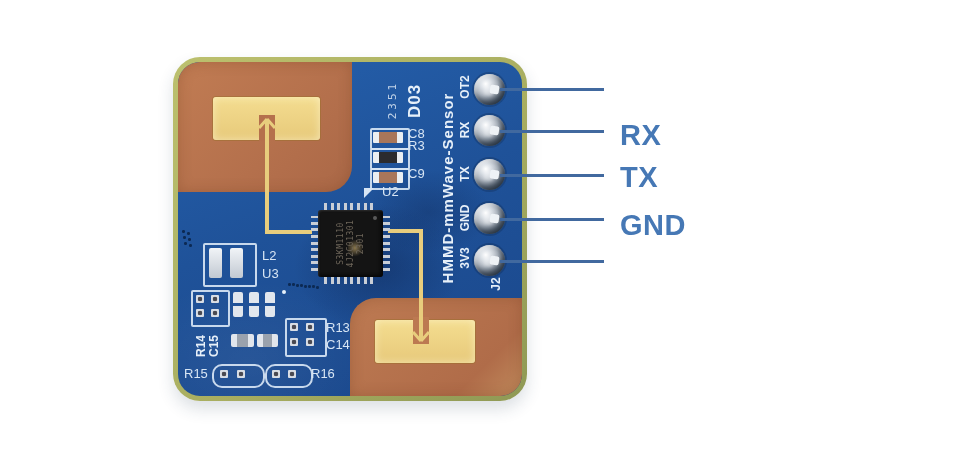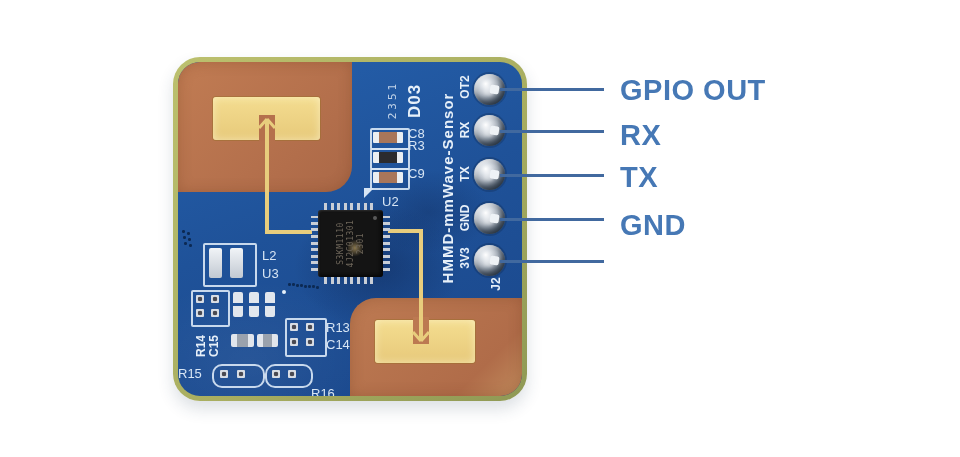--- a/index.html
+++ b/index.html
@@ -111,21 +111,21 @@
       <div class="outline" style="left:192px;top:66px;width:36px;height:18px;"></div>
       <div class="smd smd-tan" style="left:195px;top:70px;width:30px;"></div>
       <span class="silk" style="left:230px;top:64px;">C8</span>
       <div class="outline" style="left:192px;top:86px;width:36px;height:18px;"></div>
       <div class="smd smd-dark" style="left:195px;top:90px;width:30px;"></div>
       <span class="silk" style="left:230px;top:76px;">R3</span>
       <div class="outline" style="left:192px;top:106px;width:36px;height:18px;"></div>
       <div class="smd smd-tan" style="left:195px;top:110px;width:30px;"></div>
       <span class="silk" style="left:230px;top:104px;">C9</span>
       <div class="tri"></div>
-      <span class="silk" style="left:204px;top:132px;">U2</span>
+      <span class="silk" style="left:204px;top:122px;">U2</span>
 
       <div class="outline" style="left:25px;top:181px;width:50px;height:40px;"></div>
       <div class="pad" style="left:31px;top:186px;width:13px;height:30px;"></div>
       <div class="pad" style="left:52px;top:186px;width:13px;height:30px;"></div>
       <span class="silk" style="left:84px;top:186px;">L2</span>
       <span class="silk" style="left:84px;top:204px;">U3</span>
       <div style="position:absolute;left:104px;top:228px;width:4px;height:4px;border-radius:50%;background:#e7f0f9;"></div>
 
       <div class="outline" style="left:13px;top:228px;width:35px;height:33px;"></div>
       <div class="xpad" style="left:18px;top:233px;"></div>
@@ -143,28 +143,28 @@
       <div class="hcomp" style="left:79px;top:272px;width:21px;"></div>
 
       <div class="outline" style="left:107px;top:256px;width:38px;height:35px;"></div>
       <div class="xpad" style="left:112px;top:261px;"></div>
       <div class="xpad" style="left:128px;top:261px;"></div>
       <div class="xpad" style="left:112px;top:276px;"></div>
       <div class="xpad" style="left:128px;top:276px;"></div>
       <span class="silk" style="left:148px;top:258px;">R13</span>
       <span class="silk" style="left:148px;top:275px;">C14</span>
 
-      <span class="silk" style="left:0;top:304px;">R15</span>
+      <span class="silk" style="left:6px;top:304px;">R15</span>
       <div class="outline capsule" style="left:34px;top:302px;width:49px;height:20px;"></div>
       <div class="xpad" style="left:42px;top:308px;"></div>
       <div class="xpad" style="left:59px;top:308px;"></div>
       <div class="outline capsule" style="left:87px;top:302px;width:44px;height:20px;"></div>
       <div class="xpad" style="left:94px;top:308px;"></div>
       <div class="xpad" style="left:110px;top:308px;"></div>
-      <span class="silk" style="left:133px;top:304px;margin-top:20px;">R16</span>
+      <span class="silk" style="left:133px;top:304px;">R16</span>
 
       <div class="dotrow dr1"></div>
       <div class="dotrow dr2"></div>
 
       <div class="vlabel" style="left:169px;top:118px;width:200px;height:16px;font-size:15px;letter-spacing:1px;">HMMD-mmWave-Sensor</div>
       <div class="vlabel" style="left:185px;top:31px;width:60px;height:14px;font-size:11px;letter-spacing:3px;font-family:'DejaVu Sans Mono',monospace;opacity:.8;font-weight:normal;">2351</div>
       <div class="vlabel" style="left:211px;top:30px;width:50px;height:18px;font-size:17px;letter-spacing:1px;">D03</div>
       <div class="vlabel" style="left:263px;top:17px;width:50px;height:16px;font-size:12px;">OT2</div>
       <div class="vlabel" style="left:263px;top:60px;width:50px;height:16px;font-size:12px;">RX</div>
       <div class="vlabel" style="left:263px;top:104px;width:50px;height:16px;font-size:12px;">TX</div>
@@ -189,18 +189,17 @@
         </div>
     </div>
   </div>
 
   <div class="cline" style="top:88px;"></div>
   <div class="cline" style="top:130px;"></div>
   <div class="cline" style="top:174px;"></div>
   <div class="cline" style="top:218px;"></div>
   <div class="cline" style="top:260px;"></div>
 
-  <div class="clabel" style="top:72px;">GPIO OUT</div>
   <div class="clabel" style="top:117px;">RX</div>
   <div class="clabel" style="top:159px;">TX</div>
   <div class="clabel" style="top:207px;">GND</div>
 
 </div>
 
 </body></html>

